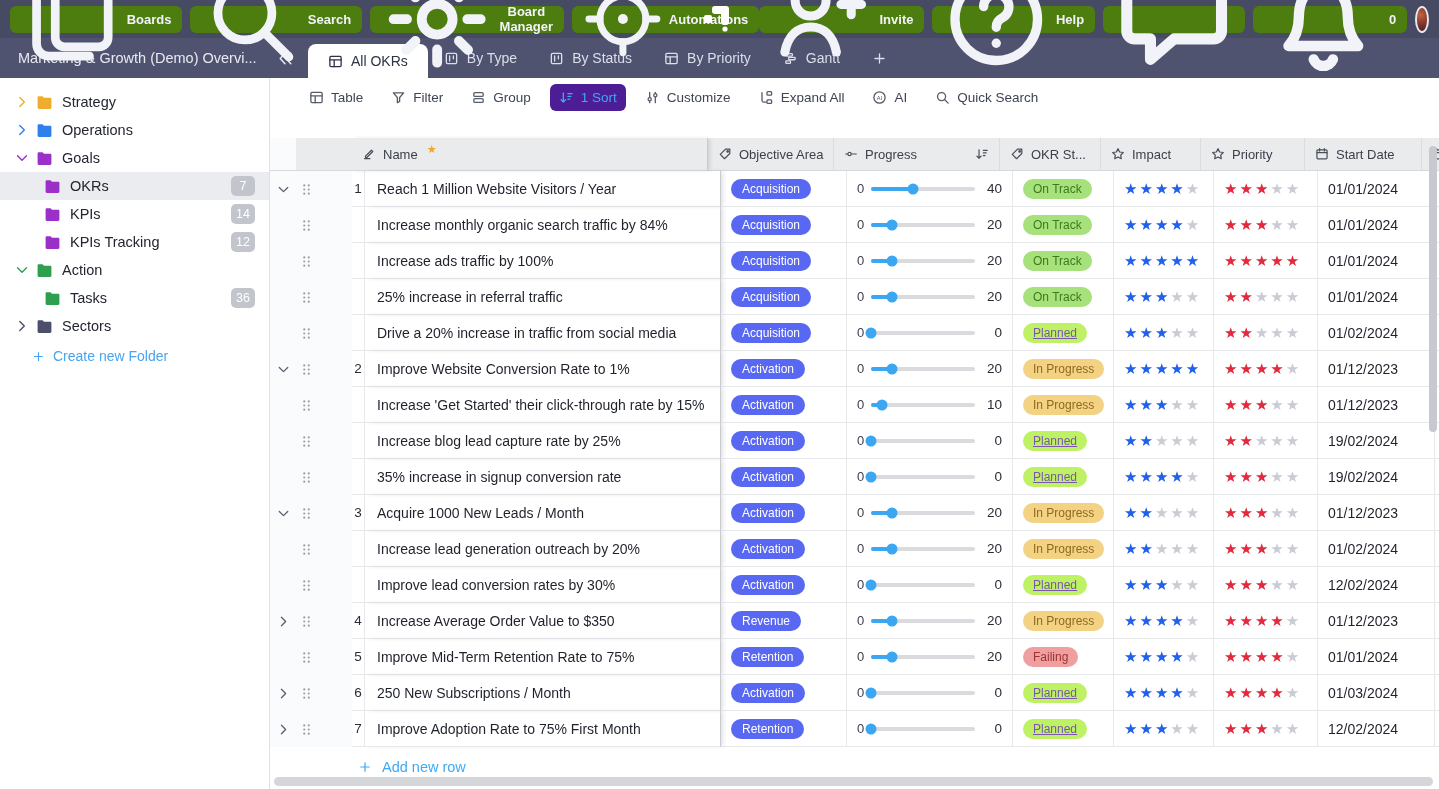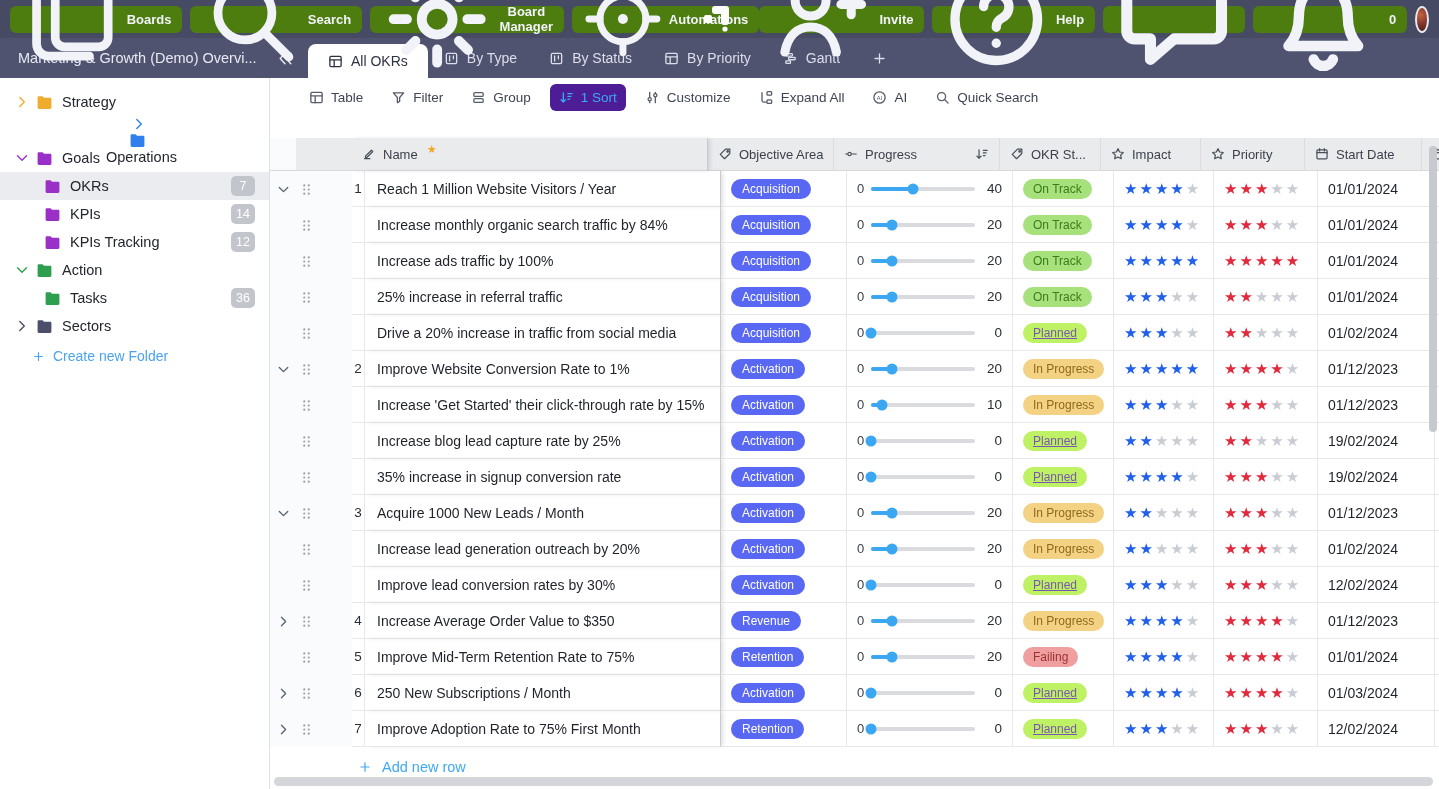--- a/index.html
+++ b/index.html
@@ -263,21 +263,21 @@
                 <path d="M5.8 3.5L10.3 8l-4.5 4.5"></path>
               </svg>
             </span>
             <span class="ic folder" style="color: rgb(240, 173, 45);">
               <svg viewBox="0 0 16 16">
                 <path fill="currentColor" d="M1.5 3.2c0-.7.5-1.2 1.2-1.2h3.4l1.5 1.6h5.7c.7 0 1.2.5 1.2 1.2v8c0 .7-.5 1.2-1.2 1.2H2.7c-.7 0-1.2-.5-1.2-1.2z"></path>
               </svg>
             </span>
             <span>Strategy</span>
           </div>
-          <div class="side-item" style="padding-left: 14px; flex-direction: column;">
+          <div class="side-item" style="padding-left: 14px;">
             <span class="ic chev" style="color: rgb(47, 128, 237);">
               <svg viewBox="0 0 16 16" fill="none" stroke="currentColor" stroke-width="1.4" stroke-linecap="round" stroke-linejoin="round">
                 <path d="M5.8 3.5L10.3 8l-4.5 4.5"></path>
               </svg>
             </span>
             <span class="ic folder" style="color: rgb(47, 128, 237);">
               <svg viewBox="0 0 16 16">
                 <path fill="currentColor" d="M1.5 3.2c0-.7.5-1.2 1.2-1.2h3.4l1.5 1.6h5.7c.7 0 1.2.5 1.2 1.2v8c0 .7-.5 1.2-1.2 1.2H2.7c-.7 0-1.2-.5-1.2-1.2z"></path>
               </svg>
             </span>

